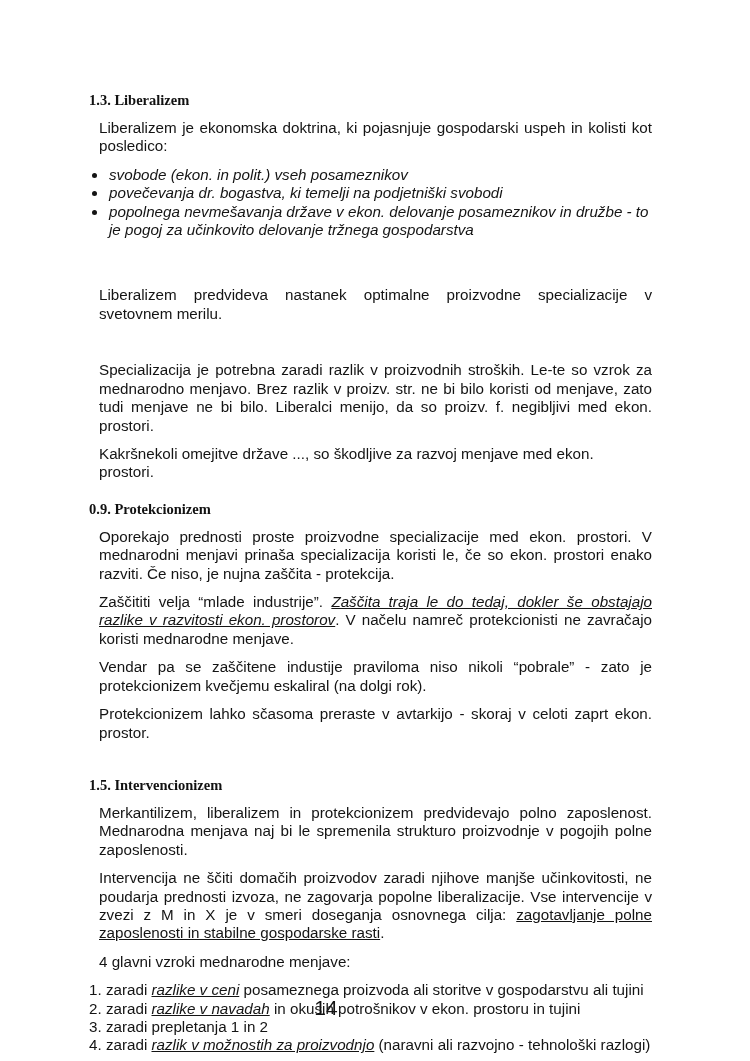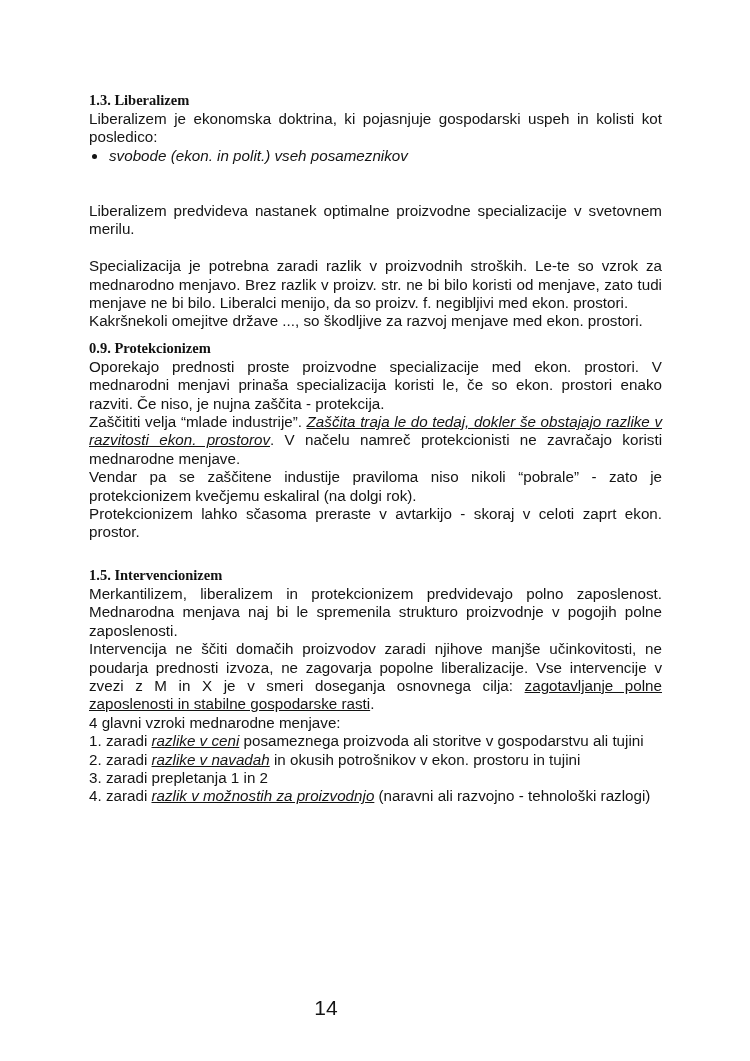--- a/index.html
+++ b/index.html
@@ -6,21 +6,21 @@
   body { width: 750px; height: 1061px; position: relative; overflow: hidden; }
   .page {
     position: absolute; left: 89px; top: 91px; width: 573px;
     font-family: "Liberation Sans", sans-serif;
     font-size: 15.2px; line-height: 18.4px; color: #141414;
   }
   .h {
     font-family: "Liberation Serif", serif; font-weight: bold;
     font-size: 14.5px; line-height: 18px; margin: 0 0 1px 0; color: #111;
   }
-  p { margin: 0; text-align: justify; }
+  p { margin: 10px; text-align: justify; }
   .gap { height: 18.4px; }
   .gap-s { height: 8px; }
   .gap-l { height: 24px; }
   ul.bul { margin: 0; padding: 0; list-style: none; }
   ul.bul li { position: relative; padding-left: 20px; text-align: left; font-style: italic; }
   ul.bul li::before {
     content: ""; position: absolute; left: 3px; top: 7px;
     width: 5px; height: 5px; border-radius: 50%; background: #141414;
   }
   .u { text-decoration: underline; }
@@ -34,20 +34,22 @@
 </style>
 </head>
 <body>
 
 <div class="page">
 
   <div class="h">1.3. Liberalizem</div>
   <p>Liberalizem je ekonomska doktrina, ki pojasnjuje gospodarski uspeh in kolisti kot posledico:</p>
   <ul class="bul">
     <li>svobode (ekon. in polit.) vseh posameznikov</li>
+    <li>povečevanja dr. bogastva, ki temelji na podjetniški svobodi</li>
+    <li>popolnega nevmešavanja države v ekon. delovanje posameznikov in družbe - to je pogoj za učinkovito delovanje tržnega gospodarstva</li>
   </ul>
   <div class="gap"></div>
   <div class="gap"></div>
   <p>Liberalizem predvideva nastanek optimalne proizvodne specializacije v svetovnem merilu.</p>
   <div class="gap"></div>
   <p>Specializacija je potrebna zaradi razlik v proizvodnih stroških. Le-te so vzrok za mednarodno menjavo. Brez razlik v proizv. str. ne bi bilo koristi od menjave, zato tudi menjave ne bi bilo. Liberalci menijo, da so proizv. f. negibljivi med ekon. prostori.</p>
   <p style="text-align:left">Kakršnekoli omejitve države ..., so škodljive za razvoj menjave med ekon. prostori.</p>
   <div class="gap-s"></div>
 
   <div class="h">0.9. Protekcionizem</div>

